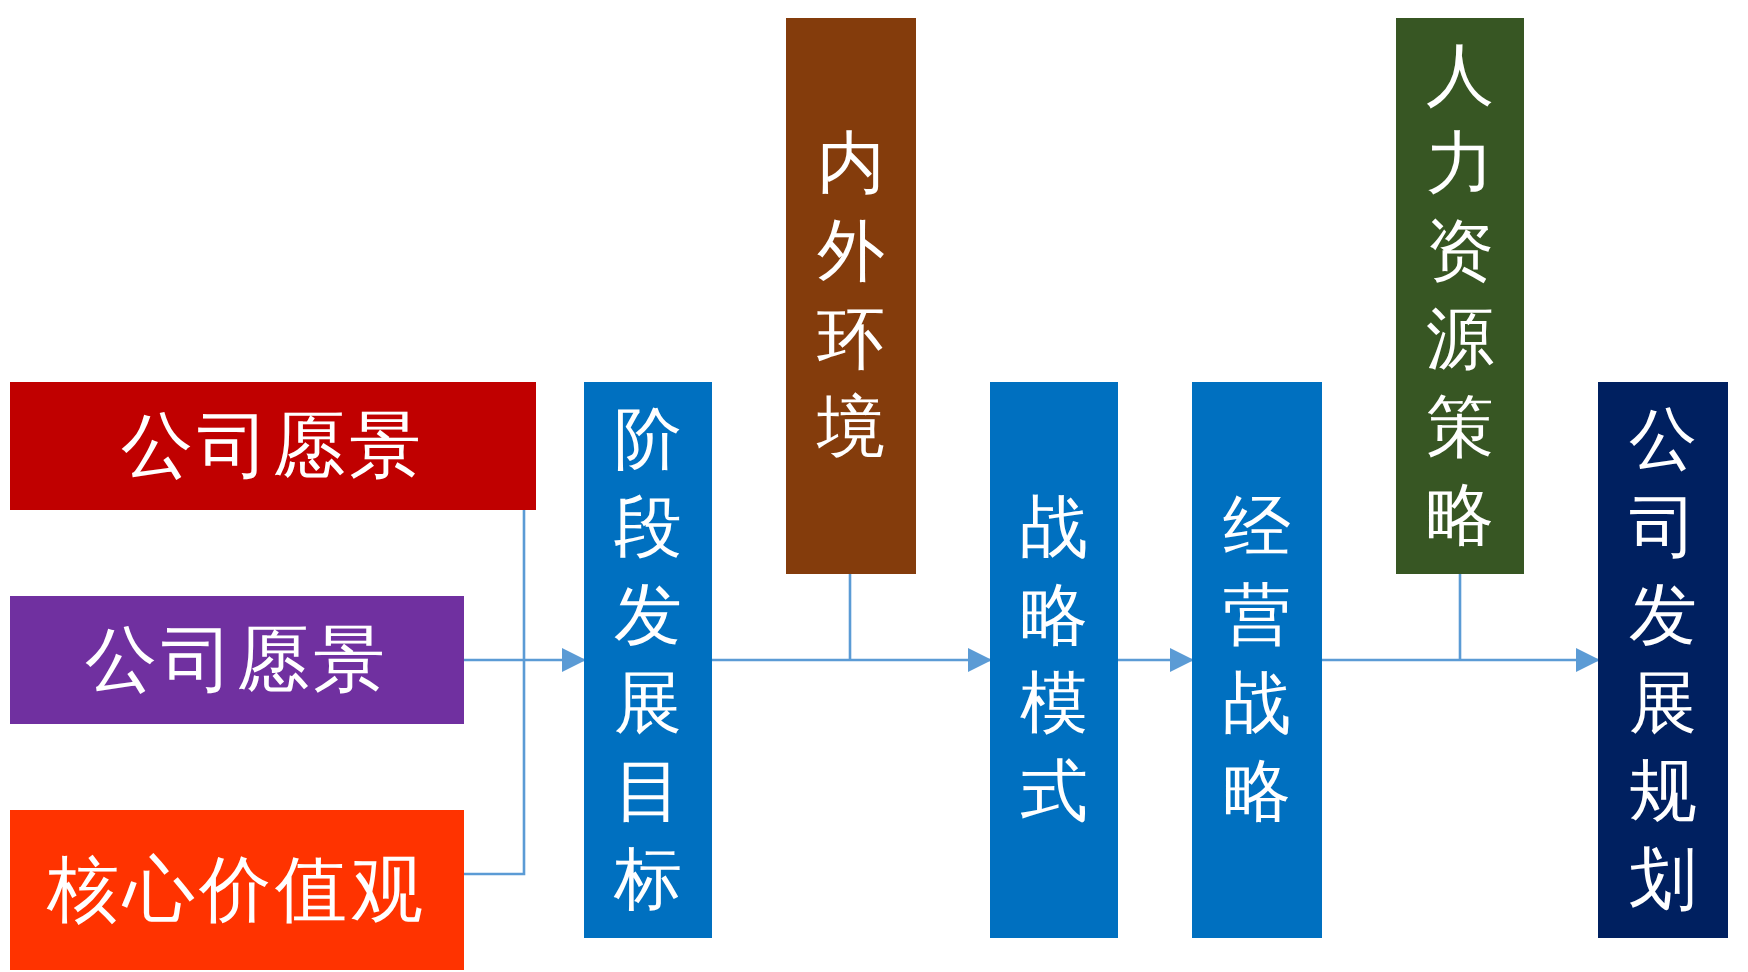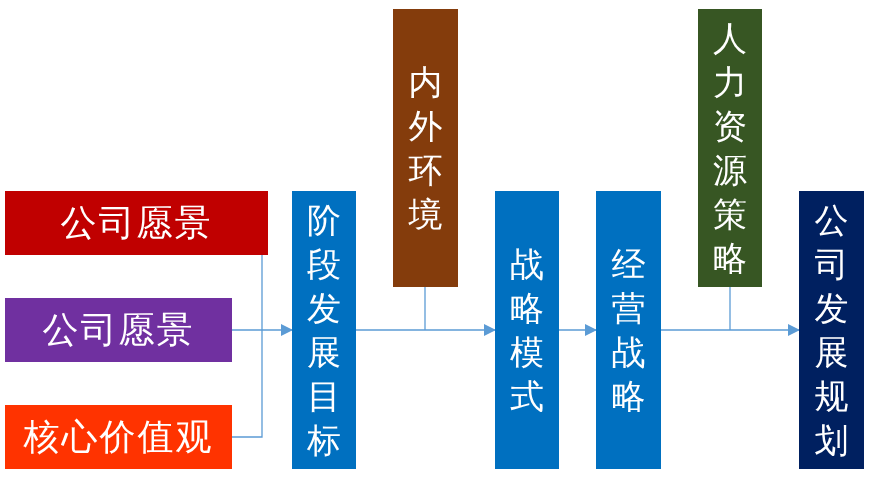--- a/index.html
+++ b/index.html
@@ -34,21 +34,21 @@
 </svg>
 
 <div class="box h" style="left:5px;top:191px;width:263px;height:64px;background:#c00000;">
   <span>公司愿景</span>
 </div>
 
 <div class="box h" style="left:5px;top:298px;width:227px;height:64px;background:#7030a0;">
   <span>公司愿景</span>
 </div>
 
-<div class="box h" style="left:5px;top:405px;width:227px;height:64px;background:#ff3300;">
+<div class="box h" style="left:5px;top:405px;width:227px;height:80px;background:#ff3300;">
   <span>核心价值观</span>
 </div>
 
 <div class="box v" style="left:292px;top:191px;width:64px;height:278px;background:#0070c0;">
     <span>阶</span>
     <span>段</span>
     <span>发</span>
     <span>展</span>
     <span>目</span>
     <span>标</span>

